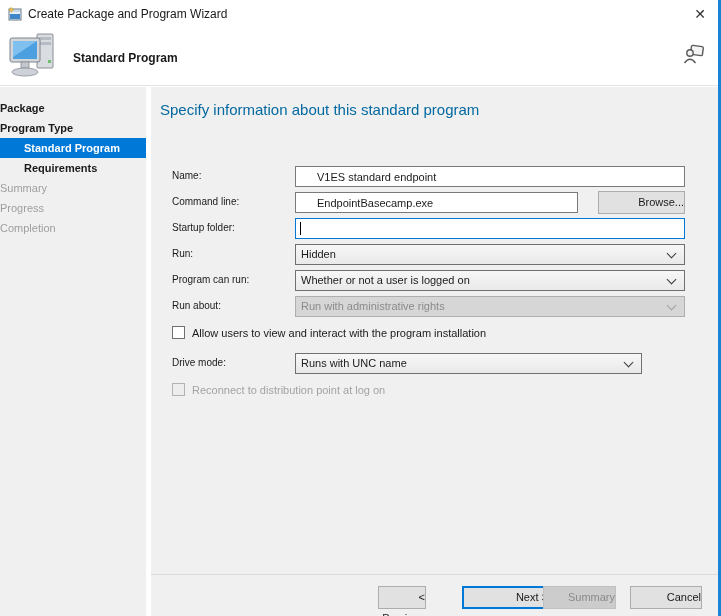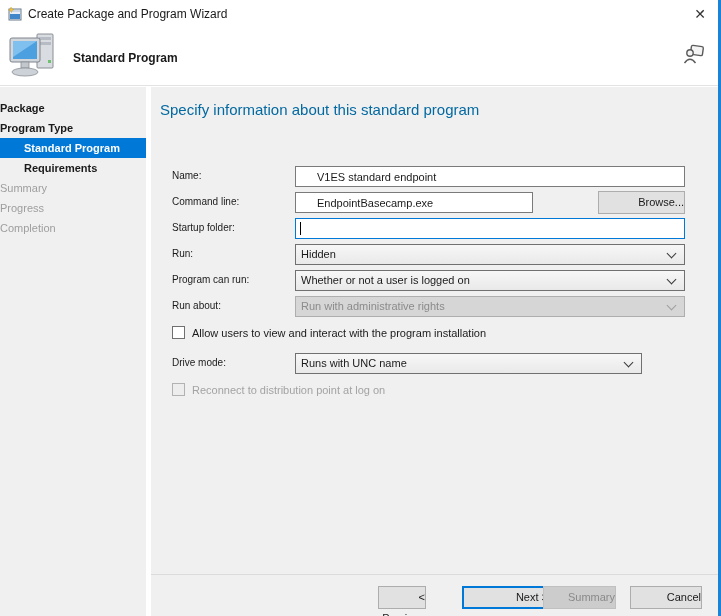--- a/index.html
+++ b/index.html
@@ -34,21 +34,21 @@
   .divider { width:5px; background:#ffffff; flex:0 0 5px; }
   .content { position:relative; flex:1; background:#f0f0f0; }
 
   .heading { position:absolute; left:9px; top:14px; font-size:15px; color:#0369a1; white-space:nowrap; }
 
   .flabel { position:absolute; left:21px; height:20px; line-height:20px; font-size:10px; color:#1a1a1a; white-space:nowrap; }
 
   .tbox { position:absolute; left:144px; width:390px; height:21px; background:#ffffff;
           border:1px solid #7a7a7a; font-family:"Liberation Sans",sans-serif; font-size:11px;
           padding:0 21px; color:#1a1a1a; }
-  .tbox.short { width:238px; }
+  .tbox.short { width:283px; }
   .tbox.focused { border:1px solid #0078d7; }
   .caret { position:absolute; width:1px; height:13px; background:#000; }
 
   .btn { position:absolute; height:23px; background:#e1e1e1; border:1px solid #adadad;
          font-family:"Liberation Sans",sans-serif; font-size:11px; color:#1a1a1a; text-align:right; line-height:21px; }
   .btn.default { border:2px solid #0078d7; line-height:19px; }
   .btn.disabled { background:#cccccc; border:1px solid #c0c0c0; color:#8a8a8a; }
 
   .combo { position:absolute; left:144px; width:390px; height:21px;
            background:linear-gradient(#f7f7f7,#e9e9e9); border:1px solid #707070;

